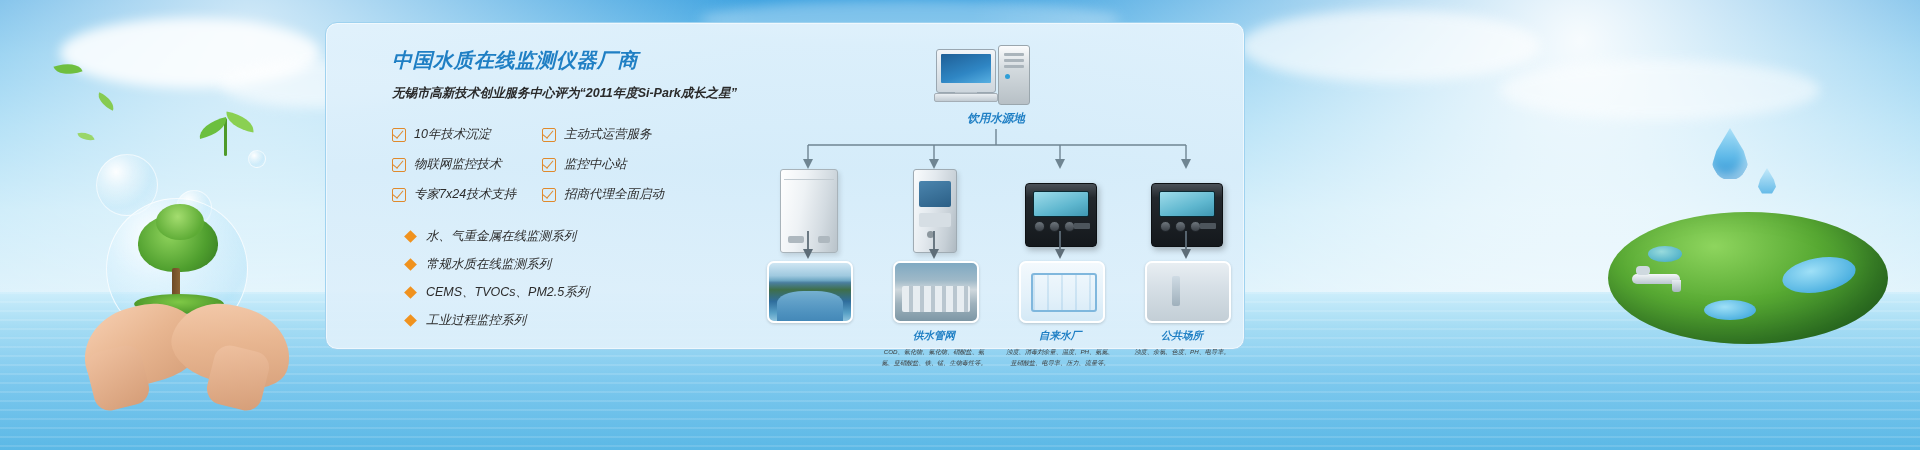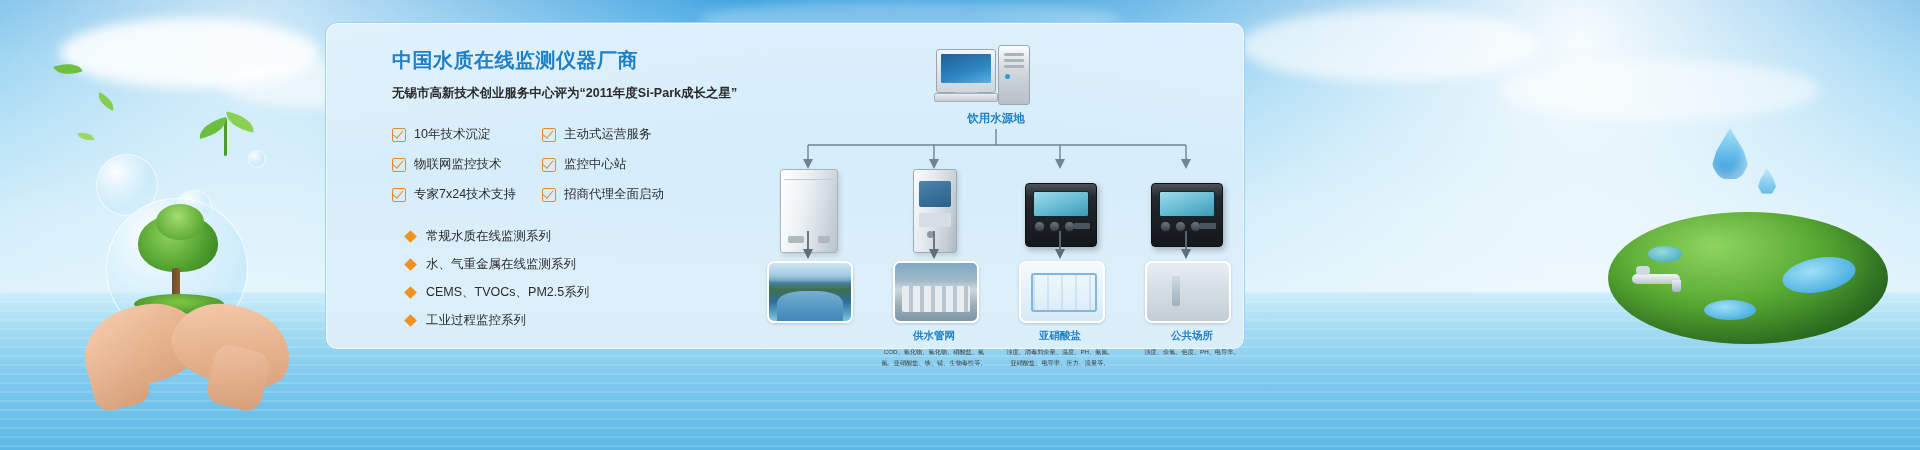--- a/index.html
+++ b/index.html
@@ -1,21 +1,21 @@
 <!DOCTYPE html>
 <html><head>
 <meta charset="utf-8">
 <style>
   html,body{margin:0;padding:0;}
   body{
     width:1920px;height:450px;overflow:hidden;
     font-family:"Liberation Sans","DejaVu Sans",sans-serif;
     position:relative;background:#bfe2f7;
   }
-  .stage{position:absolute;inset:0;overflow:hidden;}
+  .stage{position:absolute;inset:0;overflow:hidden;font-style:italic;}
 
   
   .sky{
     position:absolute;left:0;top:0;width:1920px;height:300px;
     background:
       radial-gradient(circle at 1580px 40px, rgba(255,255,255,.95) 0%, rgba(255,255,255,0) 38%),
       radial-gradient(circle at 250px 30px, rgba(255,255,255,.75) 0%, rgba(255,255,255,0) 30%),
       linear-gradient(180deg,#3ea2e0 0%, #63bbea 18%, #8fd2f2 42%, #bde6f8 70%, #d8f0fb 100%);
   }
   .water{
@@ -286,25 +286,25 @@
         <div class="chk">
           <span class="box"></span>
           <span class="lbl">招商代理全面启动</span>
         </div>
       </div>
 
 
       <div class="bullets">
         <div class="blt">
           <span class="dia"></span>
-          <span class="lbl">常规水质在线监测系列</span>
+          <span class="lbl">水、气重金属在线监测系列</span>
         </div>
         <div class="blt">
           <span class="dia"></span>
-          <span class="lbl">水、气重金属在线监测系列</span>
+          <span class="lbl">常规水质在线监测系列</span>
         </div>
         <div class="blt">
           <span class="dia"></span>
           <span class="lbl">CEMS、TVOCs、PM2.5系列</span>
         </div>
         <div class="blt">
           <span class="dia"></span>
           <span class="lbl">工业过程监控系列</span>
         </div>
       </div>
@@ -404,24 +404,24 @@
         <div class="ph ph-pipe" style="left:263px"></div>
         <div class="ph ph-tap" style="left:389px"></div>
       </div>
 
       <div class="captions">
         <div class="cap" style="left:124px">
           <div class="t">供水管网</div>
           <div class="d">COD、氰化物、氟化物、硝酸盐、氨氮、亚硝酸盐、铁、锰、生物毒性等。</div>
         </div>
         <div class="cap" style="left:250px">
-          <div class="t">亚硝酸盐</div>
+          <div class="t">自来水厂</div>
           <div class="d">浊度、消毒刘余量、温度、PH、氨氮、亚硝酸盐、电导率、压力、流量等。</div>
         </div>
-        <div class="cap" style="left:382px">
+        <div class="cap" style="left:372px">
           <div class="t">公共场所</div>
           <div class="d">浊度、余氯、色度、PH、电导率。</div>
         </div>
       </div>
 
     </div>
   </div>
 </div>
 
 </body></html>

